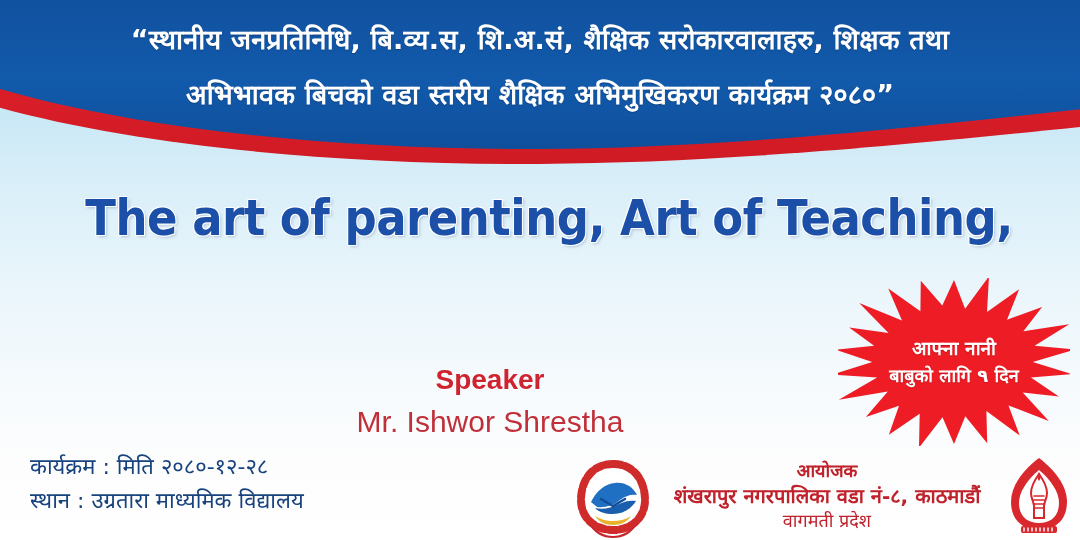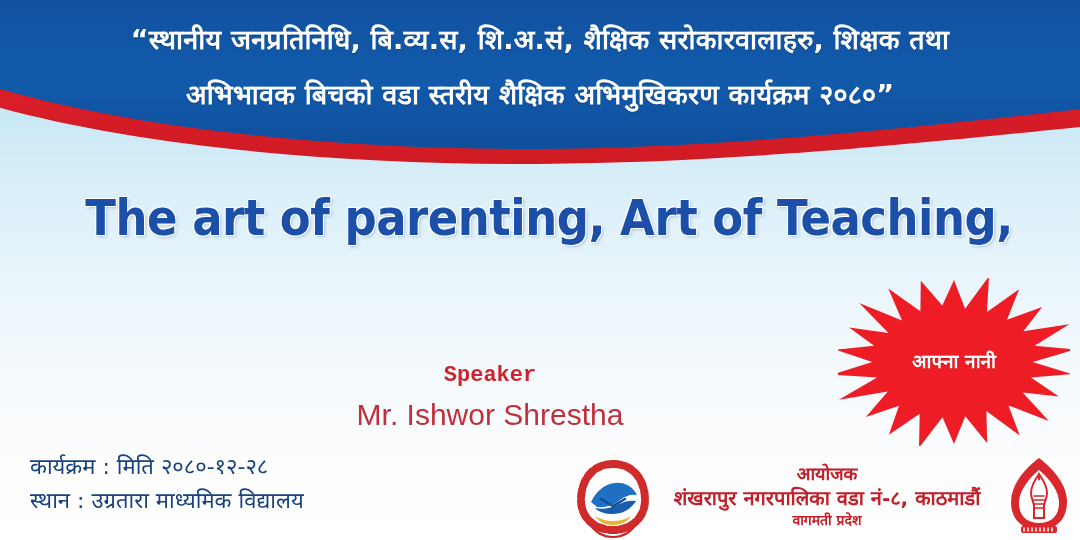--- a/index.html
+++ b/index.html
@@ -91,22 +91,22 @@
   
   .speaker-block {
     position: absolute;
     top: 362px;
     left: 170px;
     width: 640px;
     text-align: center;
   }
   .speaker-label {
     color: #cf2430;
-    font-family: Liberation Mono, monospace;
-    font-size: 22px;
+    font-family: Liberation Sans, sans-serif;
+    font-size: 28px;
     font-weight: 700;
     line-height: 1.25;
     text-shadow: 0 1px 1px rgba(255,255,255,0.8);
   }
   .speaker-name {
     color: #c0303b;
     font-family: "Liberation Sans", sans-serif;
     font-size: 30px;
     font-weight: 400;
     line-height: 1.3;
@@ -188,22 +188,22 @@
     font-weight: 700;
     line-height: 1.25;
   }
   .org-main {
     font-size: 20px;
     font-weight: 700;
     line-height: 1.3;
     white-space: nowrap;
   }
   .org-sub {
-    font-size: 14px;
-    font-weight: 700;
+    font-size: 18px;
+    font-weight: 400;
     line-height: 1.3;
   }
   .org-logo {
     width: 72px;
     height: 84px;
     flex: 0 0 72px;
   }
 </style>
 </head>
 <body>
@@ -243,20 +243,21 @@
     <div class="speaker-label">Speaker</div>
     <div class="speaker-name">Mr. Ishwor Shrestha</div>
   </div>
 
   <div class="badge">
     <svg width="232" height="168" viewBox="0 0 232 168" xmlns="http://www.w3.org/2000/svg" aria-hidden="true">
       <polygon id="burst" fill="#ee1c25" points="116.0,2.0 127.1,30.8 151.0,-1.7 149.0,34.1 181.1,11.2 169.0,41.8 204.1,29.1 185.4,53.2 231.2,46.2 196.6,67.7 237.6,71.4 194.7,84.0 233.9,96.2 192.9,99.6 220.9,118.4 184.7,114.5 210.8,143.1 170.5,127.4 181.7,157.6 148.4,132.9 149.2,165.3 127.3,138.3 116.0,166.0 104.5,139.3 81.0,169.7 81.7,135.8 50.9,156.8 61.0,127.8 27.9,138.9 49.8,113.4 0.8,121.8 39.1,99.6 -5.6,96.6 34.3,84.0 -1.9,71.8 36.1,67.8 11.1,49.6 50.5,54.9 21.2,24.9 64.0,42.6 50.3,10.4 82.4,33.2 82.8,2.7 104.3,27.6"></polygon>
     </svg>
     <div class="badge-text">
       <div class="badge-line l1">आफ्ना नानी</div>
+      <div class="badge-line l2">बाबुको लागि ٩ दिन</div>
     </div>
   </div>
 
   <div class="details">
     <div class="detail-row">कार्यक्रम : मिति २०८०-१२-२८</div>
     <div class="detail-row">स्थान : उग्रतारा माध्यमिक विद्यालय</div>
   </div>
 
   <div class="organizer">
 

